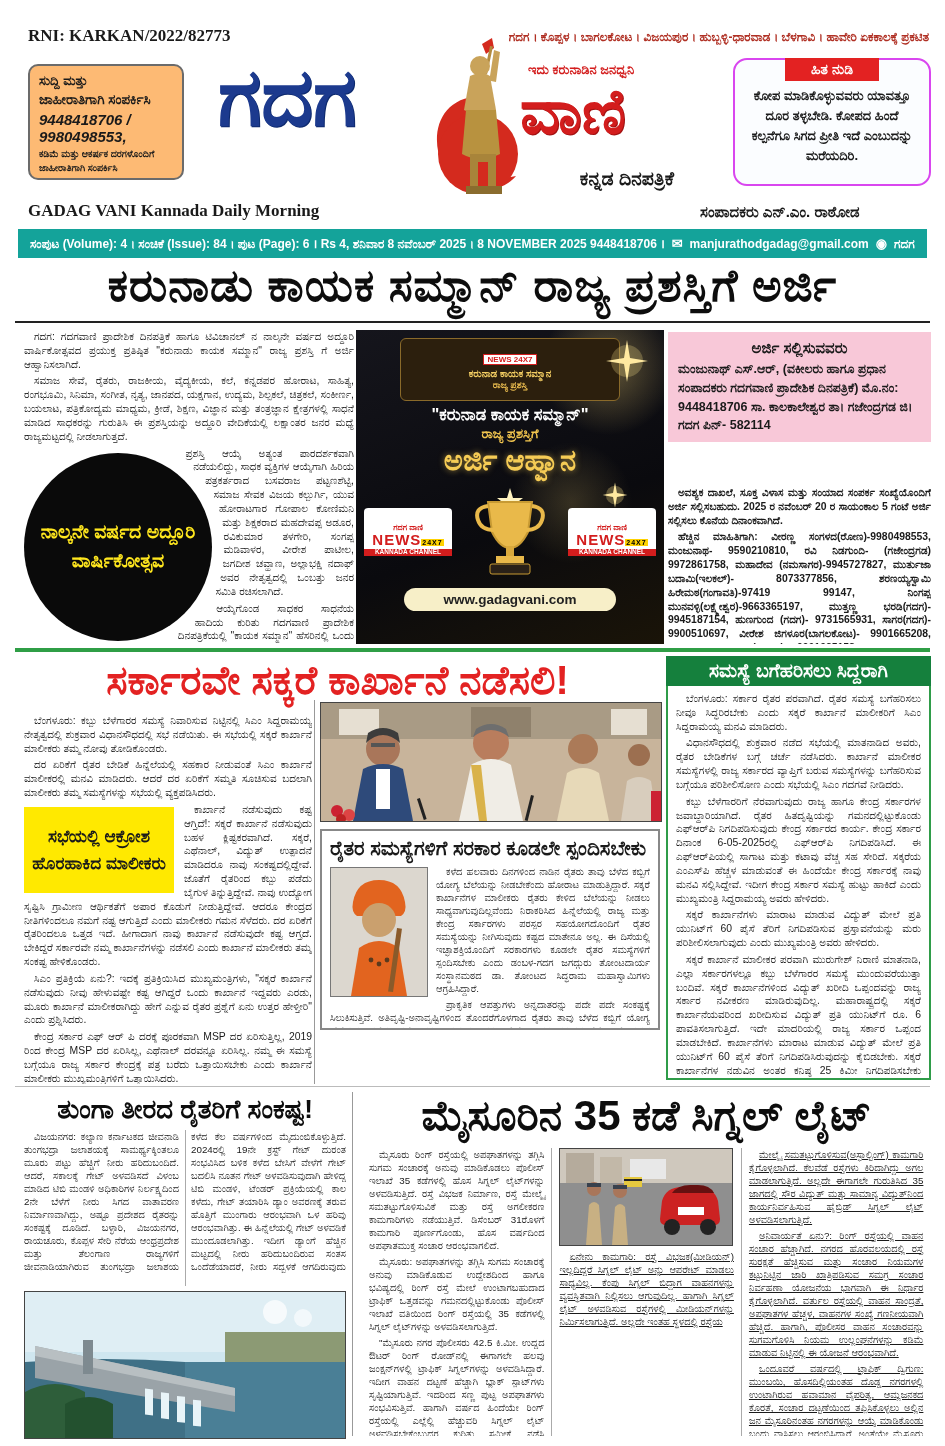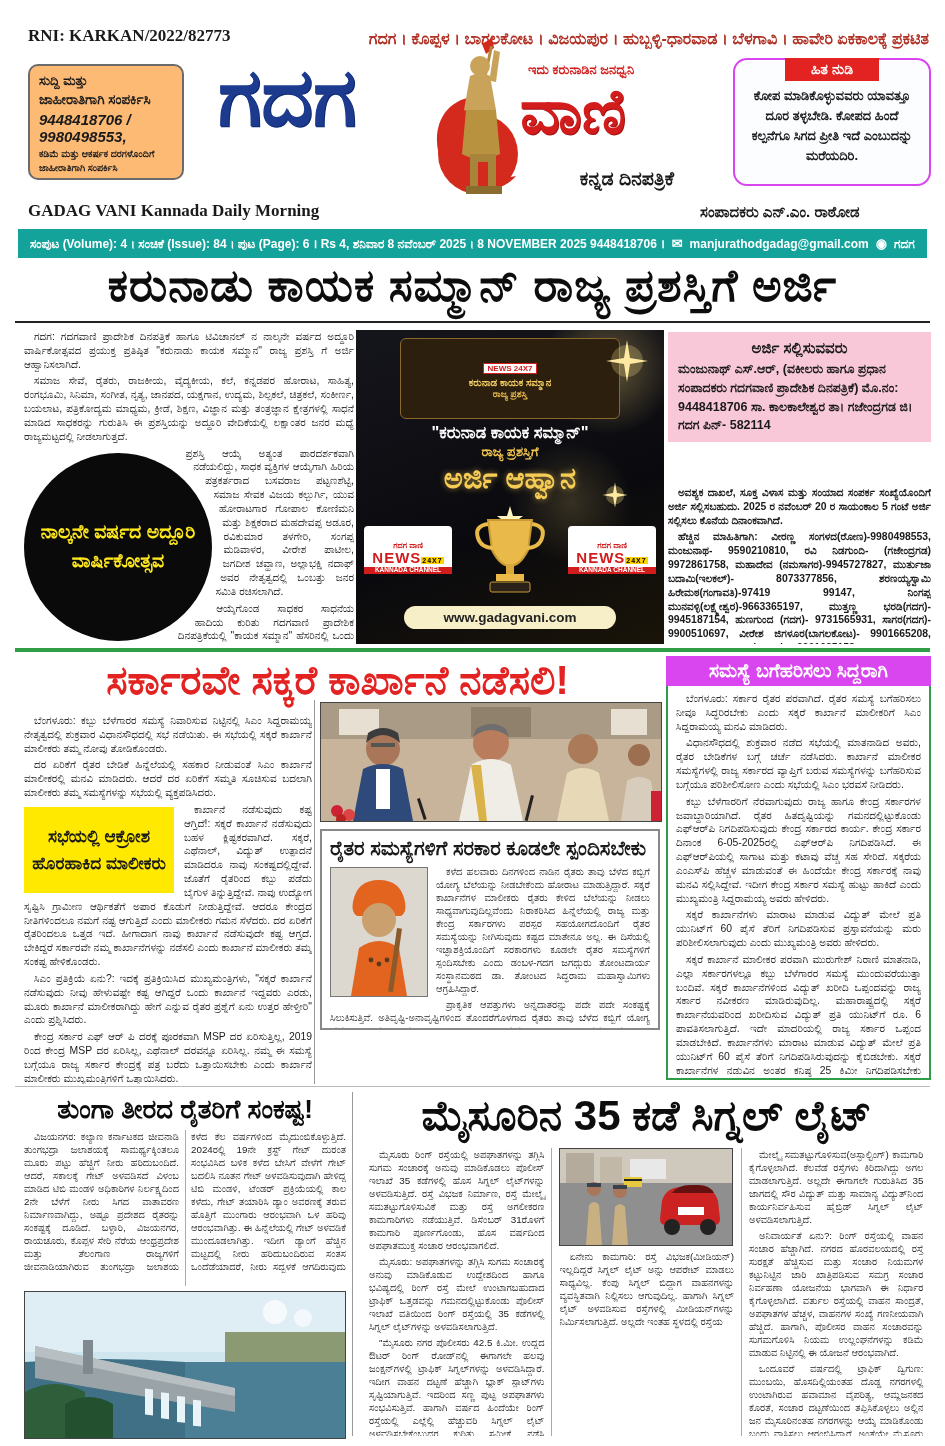--- a/index.html
+++ b/index.html
@@ -1,21 +1,21 @@
 <!DOCTYPE html>
 <html><head>
 <meta charset="utf-8">
 <style>
   html,body{margin:0;padding:0;background:#e9e9e9;}
   .page{position:relative;width:945px;height:1446px;margin:0 auto;background:#fff;
         font-family:"Liberation Sans",sans-serif;color:#1a1a1a;overflow:hidden;}
   .abs{position:absolute;}
   
   .rni{left:28px;top:26px;font-family:"Liberation Serif",serif;font-weight:bold;font-size:17px;}
-  .cities{right:16px;top:30px;font-size:16px;font-weight:bold;color:#b03024;}
+  .cities{right:16px;top:30px;font-size:12px;font-weight:bold;color:#b03024;}
   .adbox{left:28px;top:64px;width:156px;height:116px;background:#fdba74;border:2px solid #6b6b6b;
          border-radius:10px;padding:7px 9px;box-sizing:border-box;text-align:left;}
   .adbox .a1{font-size:13px;font-weight:bold;}
   .adbox .a2{font-size:13.5px;font-weight:bold;margin-top:3px;}
   .adbox .a3{font-size:15px;font-weight:bold;font-style:italic;margin-top:3px;}
   .adbox .a4{font-size:9.5px;font-weight:bold;margin-top:3px;}
   .adbox .a5{font-size:9.5px;font-weight:bold;margin-top:2px;}
   .mast1{left:218px;top:50px;font-size:80px;line-height:1.2;font-weight:bold;color:#1c3a8e;
          text-shadow:1px 1px 0 #0e2a6e;}
   .mast2{left:520px;top:72px;font-size:62px;line-height:1.3;font-weight:bold;color:#d31d1d;
@@ -46,21 +46,21 @@
          display:flex;align-items:center;justify-content:center;text-align:center;
          font-size:19px;font-weight:bold;line-height:1.5;margin:6px 12px 4px 0;padding:10px;box-sizing:border-box;
          shape-outside:circle(50%);}
   
   .poster{left:356px;top:330px;width:308px;height:314px;background:
           radial-gradient(circle at 82% 12%,rgba(255,220,120,.35),transparent 18%),
           radial-gradient(circle at 70% 55%,rgba(255,220,120,.18),transparent 22%),
           linear-gradient(160deg,#15151c,#0a0a0e 60%,#1a1408);
           box-sizing:border-box;text-align:center;color:#fff;overflow:hidden;}
   .poster .banner{margin:8px auto 4px;width:210px;border:1px solid #8a6a2a;background:#2c1f0d;
-          border-radius:6px;padding:18px 4px;}
+          border-radius:6px;padding:9px 4px;}
   .poster .banner .news-mini{display:inline-block;background:#fff;color:#d31d1d;font-size:8px;
           font-weight:bold;padding:0 4px;border:1px solid #d31d1d;}
   .poster .banner .b1{font-size:10px;color:#f3cd62;font-weight:bold;margin-top:2px;}
   .poster .banner .b2{font-size:9px;color:#e9bb4e;font-weight:bold;}
   .poster .pquote{font-size:16.5px;font-weight:bold;color:#fff;margin-top:2px;}
   .poster .pfor{font-size:13px;font-weight:bold;color:#f3c64f;margin-top:2px;}
   .poster .pinvite{font-size:29px;font-weight:bold;color:#f6cc55;margin-top:2px;text-shadow:0 0 6px rgba(246,204,85,.6);}
   .poster .midrow{display:flex;align-items:center;justify-content:space-between;padding:0 8px;margin-top:4px;}
   .newslogo{width:88px;background:#fff;border-radius:4px;padding:16px 0 0;line-height:1.05;}
   .newslogo .nl1{color:#d31d1d;font-size:8px;font-weight:bold;}
@@ -81,34 +81,34 @@
   .ybox{float:left;width:150px;background:#ffe900;padding:16px 8px;margin:4px 10px 4px 0;
         text-align:center;font-size:17px;font-weight:bold;line-height:1.6;box-sizing:border-box;}
   .vline1{left:314px;top:700px;width:1px;height:384px;background:#999;}
   .midcol{left:320px;top:702px;width:340px;}
   .photo-frame{border:1px solid #444;display:block;}
   .subart{margin-top:7px;border:2px solid #888;padding:6px 8px;height:201px;box-sizing:border-box;overflow:hidden;}
   .subart .subhl{font-size:20px;font-weight:bold;line-height:1.15;margin-bottom:5px;text-align:left;}
   .subart .art{font-size:9.8px;}
   .swami{float:left;margin:2px 8px 2px 0;border:1px solid #777;}
   .cmcol{left:666px;top:656px;width:265px;}
-  .cmtitle{background:#d946ef;color:#fff;text-align:center;font-size:19px;font-weight:bold;padding:4px 0;}
+  .cmtitle{background:#15803d;color:#fff;text-align:center;font-size:19px;font-weight:bold;padding:4px 0;}
   .cmbox{border:2px solid #2f9c49;border-top:none;padding:6px 8px;height:394px;box-sizing:border-box;overflow:hidden;}
   .vline2{left:352px;top:1092px;width:1px;height:344px;background:#999;}
   .rule-gray{left:15px;top:1086px;width:915px;height:1px;background:#bbb;}
   
   .tunga{left:24px;top:1094px;width:322px;}
   .tunga .thl{font-size:26px;font-weight:bold;color:#0d0d0d;text-align:center;}
   .tunga .tbody{margin-top:5px;height:156px;overflow:hidden;column-count:2;column-gap:12px;
                 column-rule:1px solid #aaa;font-size:9.8px;}
   .mysore{left:362px;top:1092px;width:569px;}
   .mysore .mhl{font-size:42px;font-weight:bold;color:#0d0d0d;text-align:center;}
   .mysore .mbody{display:flex;margin-top:8px;height:288px;overflow:hidden;}
   .mysore .mcol{width:33.3%;padding:0 7px;box-sizing:border-box;}
-  .mysore .mcol+.mcol{border-left:1px solid #aaa;}
+  .mysore .mcol+.mcol{border-left:1px solid #aaa;text-decoration:underline;}
   .mysore .art{font-size:9.8px;}
 </style>
 </head>
 <body>
 
 <div class="page">
 
   <div class="abs rni">RNI: KARKAN/2022/82773</div>
   <div class="abs cities">ಗದಗ । ಕೊಪ್ಪಳ । ಬಾಗಲಕೋಟ । ವಿಜಯಪುರ । ಹುಬ್ಬಳ್ಳಿ-ಧಾರವಾಡ । ಬೆಳಗಾವಿ । ಹಾವೇರಿ ಏಕಕಾಲಕ್ಕೆ ಪ್ರಕಟಿತ</div>
 
@@ -276,21 +276,21 @@
         <p>ಕಳೆದ ಹಲವಾರು ದಿನಗಳಿಂದ ನಾಡಿನ ರೈತರು ತಾವು ಬೆಳೆದ ಕಬ್ಬಿಗೆ ಯೋಗ್ಯ ಬೆಲೆಯನ್ನು ನೀಡಬೇಕೆಂದು ಹೋರಾಟ ಮಾಡುತ್ತಿದ್ದಾರೆ. ಸಕ್ಕರೆ ಕಾರ್ಖಾನೆಗಳ ಮಾಲೀಕರು ರೈತರು ಕೇಳಿದ ಬೆಲೆಯನ್ನು ನೀಡಲು ಸಾಧ್ಯವಾಗುವುದಿಲ್ಲವೆಂದು ನಿರಾಕರಿಸಿದ ಹಿನ್ನೆಲೆಯಲ್ಲಿ ರಾಜ್ಯ ಮತ್ತು ಕೇಂದ್ರ ಸರ್ಕಾರಗಳು ಪರಸ್ಪರ ಸಹಯೋಗದೊಂದಿಗೆ ರೈತರ ಸಮಸ್ಯೆಯನ್ನು ನೀಗಿಸುವುದು ಕಷ್ಟದ ಮಾತೇನೂ ಅಲ್ಲ. ಈ ದಿಸೆಯಲ್ಲಿ ಇಚ್ಛಾಶಕ್ತಿಯೊಂದಿಗೆ ಸರಕಾರಗಳು ಕೂಡಲೇ ರೈತರ ಸಮಸ್ಯೆಗಳಿಗೆ ಸ್ಪಂದಿಸಬೇಕು ಎಂದು ಡಂಬಳ-ಗದಗ ಜಗದ್ಗುರು ತೋಂಟದಾರ್ಯ ಸಂಸ್ಥಾನಮಠದ ಡಾ. ತೋಂಟದ ಸಿದ್ಧರಾಮ ಮಹಾಸ್ವಾಮಿಗಳು ಆಗ್ರಹಿಸಿದ್ದಾರೆ.</p>
         <p>ಪ್ರಾಕೃತಿಕ ಆಪತ್ತುಗಳು ಅನ್ನದಾತರನ್ನು ಪದೇ ಪದೇ ಸಂಕಷ್ಟಕ್ಕೆ ಸಿಲುಕಿಸುತ್ತಿವೆ. ಅತಿವೃಷ್ಟಿ-ಅನಾವೃಷ್ಟಿಗಳಿಂದ ತೊಂದರೆಗೊಳಗಾದ ರೈತರು ತಾವು ಬೆಳೆದ ಕಬ್ಬಿಗೆ ಯೋಗ್ಯ ಬೆಲೆಯನ್ನು ಪಡೆಯದಿದ್ದರೆ ಅವರು ಬದುಕುವುದಾದರೂ ಹೇಗೆ?. ಅಗತ್ಯ ವಸ್ತುಗಳ ಬೆಲೆ ಏರಿಕೆ, ಮಕ್ಕಳ ದುಬಾರಿ ಶಿಕ್ಷಣ, ಹಾಗೆಯೇ ಮದುವೆ-ಮುಂಜಿವೆ, ಆರೋಗ್ಯ ಮುಂತಾದವುಗಳ ಖರ್ಚು-ವೆಚ್ಚಗಳನ್ನು ನೀಗಿಸುವುದು ರೈತರಿಗೆ ಸವಾಲಾಗಿ ಪರಿಣಮಿಸಿವೆ. ಇಂಥ ಸಂದರ್ಭದಲ್ಲಿ ಸರಕಾರಗಳು ಮೀನ-ಮೇಷ ಮಾಡದೇ ತತ್‌ಕ್ಷಣವೇ ರೈತರ ಸಮಸ್ಯೆಗಳಿಗೆ ಸ್ಪಂದಿಸಬೇಕಾದುದು ಕರ್ತವ್ಯ. ಆಳುವ ಸರಕಾರಗಳೇ ರೈತರ ಗೋಳನ್ನು ಕೇಳದಿದ್ದರೆ ರೈತರು ಯಾರ ಮೊರೆ ಹೋಗಬೇಕು. ರೈತರು ಸರಕಾರಗಳಿಗೆ ಯೋಗ್ಯ ಬೆಲೆ ನೀಡಬೇಕೆಂದು ಕೇಳುವುದು ನ್ಯಾಯೋಚಿತವಾಗಿದೆ.</p>
       </div>
     </div>
   </div>
 
   <div class="abs cmcol">
     <div class="cmtitle">ಸಮಸ್ಯೆ ಬಗೆಹರಿಸಲು ಸಿದ್ದರಾಗಿ</div>
     <div class="cmbox art">
       <p>ಬೆಂಗಳೂರು: ಸರ್ಕಾರ ರೈತರ ಪರವಾಗಿದೆ. ರೈತರ ಸಮಸ್ಯೆ ಬಗೆಹರಿಸಲು ನೀವೂ ಸಿದ್ಧರಿರಬೇಕು ಎಂದು ಸಕ್ಕರೆ ಕಾರ್ಖಾನೆ ಮಾಲೀಕರಿಗೆ ಸಿಎಂ ಸಿದ್ದರಾಮಯ್ಯ ಮನವಿ ಮಾಡಿದರು.</p>
-      <p>ವಿಧಾನಸೌಧದಲ್ಲಿ ಶುಕ್ರವಾರ ನಡೆದ ಸಭೆಯಲ್ಲಿ ಮಾತನಾಡಿದ ಅವರು, ರೈತರ ಬೇಡಿಕೆಗಳ ಬಗ್ಗೆ ಚರ್ಚೆ ನಡೆಸಿದರು. ಕಾರ್ಖಾನೆ ಮಾಲೀಕರ ಸಮಸ್ಯೆಗಳಲ್ಲಿ ರಾಜ್ಯ ಸರ್ಕಾರದ ವ್ಯಾಪ್ತಿಗೆ ಬರುವ ಸಮಸ್ಯೆಗಳನ್ನು ಬಗೆಹರಿಸುವ ಬಗ್ಗೆಯೂ ಪರಿಶೀಲಿಸೋಣ ಎಂದು ಸಭೆಯಲ್ಲಿ ಸಿಎಂ ಭರವಸೆ ನೀಡಿದರು.</p>
+      <p>ವಿಧಾನಸೌಧದಲ್ಲಿ ಶುಕ್ರವಾರ ನಡೆದ ಸಭೆಯಲ್ಲಿ ಮಾತನಾಡಿದ ಅವರು, ರೈತರ ಬೇಡಿಕೆಗಳ ಬಗ್ಗೆ ಚರ್ಚೆ ನಡೆಸಿದರು. ಕಾರ್ಖಾನೆ ಮಾಲೀಕರ ಸಮಸ್ಯೆಗಳಲ್ಲಿ ರಾಜ್ಯ ಸರ್ಕಾರದ ವ್ಯಾಪ್ತಿಗೆ ಬರುವ ಸಮಸ್ಯೆಗಳನ್ನು ಬಗೆಹರಿಸುವ ಬಗ್ಗೆಯೂ ಪರಿಶೀಲಿಸೋಣ ಎಂದು ಸಭೆಯಲ್ಲಿ ಸಿಎಂ ಗದಗವೆ ನೀಡಿದರು.</p>
       <p>ಕಬ್ಬು ಬೆಳೆಗಾರರಿಗೆ ನೆರವಾಗುವುದು ರಾಜ್ಯ ಹಾಗೂ ಕೇಂದ್ರ ಸರ್ಕಾರಗಳ ಜವಾಬ್ದಾರಿಯಾಗಿದೆ. ರೈತರ ಹಿತದೃಷ್ಟಿಯನ್ನು ಗಮನದಲ್ಲಿಟ್ಟುಕೊಂಡು ಎಫ್‌ಆರ್‌ಪಿ ನಿಗದಿಪಡಿಸುವುದು ಕೇಂದ್ರ ಸರ್ಕಾರದ ಕಾರ್ಯ. ಕೇಂದ್ರ ಸರ್ಕಾರ ದಿನಾಂಕ 6-05-2025ರಲ್ಲಿ ಎಫ್‌ಆರ್‌ಪಿ ನಿಗದಿಪಡಿಸಿದೆ. ಈ ಎಫ್‌ಆರ್‌ಪಿಯಲ್ಲಿ ಸಾಗಾಟ ಮತ್ತು ಕಟಾವು ವೆಚ್ಚ ಸಹ ಸೇರಿದೆ. ಸಕ್ಕರೆಯ ಎಂಎಸ್‌ಪಿ ಹೆಚ್ಚಳ ಮಾಡುವಂತೆ ಈ ಹಿಂದೆಯೇ ಕೇಂದ್ರ ಸರ್ಕಾರಕ್ಕೆ ನಾವು ಮನವಿ ಸಲ್ಲಿಸಿದ್ದೇವೆ. ಇದೀಗ ಕೇಂದ್ರ ಸರ್ಕಾರ ಸಮಸ್ಯೆ ಹುಟ್ಟು ಹಾಕಿದೆ ಎಂದು ಮುಖ್ಯಮಂತ್ರಿ ಸಿದ್ದರಾಮಯ್ಯ ಅವರು ಹೇಳಿದರು.</p>
       <p>ಸಕ್ಕರೆ ಕಾರ್ಖಾನೆಗಳು ಮಾರಾಟ ಮಾಡುವ ವಿದ್ಯುತ್ ಮೇಲೆ ಪ್ರತಿ ಯುನಿಟ್‌ಗೆ 60 ಪೈಸೆ ತೆರಿಗೆ ನಿಗದಿಪಡಿಸುವ ಪ್ರಸ್ತಾವನೆಯನ್ನು ಮರು ಪರಿಶೀಲಿಸಲಾಗುವುದು ಎಂದು ಮುಖ್ಯಮಂತ್ರಿ ಅವರು ಹೇಳಿದರು.</p>
       <p>ಸಕ್ಕರೆ ಕಾರ್ಖಾನೆ ಮಾಲೀಕರ ಪರವಾಗಿ ಮುರುಗೇಶ್ ನಿರಾಣಿ ಮಾತನಾಡಿ, ಎಲ್ಲಾ ಸರ್ಕಾರಗಳಲ್ಲೂ ಕಬ್ಬು ಬೆಳೆಗಾರರ ಸಮಸ್ಯೆ ಮುಂದುವರೆಯುತ್ತಾ ಬಂದಿವೆ. ಸಕ್ಕರೆ ಕಾರ್ಖಾನೆಗಳಿಂದ ವಿದ್ಯುತ್ ಖರೀದಿ ಒಪ್ಪಂದವನ್ನು ರಾಜ್ಯ ಸರ್ಕಾರ ನವೀಕರಣ ಮಾಡಿರುವುದಿಲ್ಲ. ಮಹಾರಾಷ್ಟ್ರದಲ್ಲಿ ಸಕ್ಕರೆ ಕಾರ್ಖಾನೆಯವರಿಂದ ಖರೀದಿಸುವ ವಿದ್ಯುತ್ ಪ್ರತಿ ಯುನಿಟ್‌ಗೆ ರೂ. 6 ಪಾವತಿಸಲಾಗುತ್ತಿದೆ. ಇದೇ ಮಾದರಿಯಲ್ಲಿ ರಾಜ್ಯ ಸರ್ಕಾರ ಒಪ್ಪಂದ ಮಾಡಬೇಕಿದೆ. ಕಾರ್ಖಾನೆಗಳು ಮಾರಾಟ ಮಾಡುವ ವಿದ್ಯುತ್ ಮೇಲೆ ಪ್ರತಿ ಯುನಿಟ್‌ಗೆ 60 ಪೈಸೆ ತೆರಿಗೆ ನಿಗದಿಪಡಿಸಿರುವುದನ್ನು ಕೈಬಿಡಬೇಕು. ಸಕ್ಕರೆ ಕಾರ್ಖಾನೆಗಳ ನಡುವಿನ ಅಂತರ ಕನಿಷ್ಠ 25 ಕಿಮೀ ನಿಗದಿಪಡಿಸಬೇಕು ಎಂದರು. ಏವಿಯೇಷನ್ ಇಂಧನಕ್ಕೆ ಎಥೆನಾಲ್ ಮಿಶ್ರಣ ಅನುಪಾತವನ್ನು ಆದಷ್ಟು ಬೇಗನೆ ನೀಡುವಂತೆ ಪ್ರಧಾನಿ ಅವರಿಗೆ ಮನವಿ ಮಾಡಬೇಕು. ಪ್ರಸ್ತುತ ರೈತರಿಗೆ ಎಫ್‌ಆರ್‌ಪಿ ಪ್ರಕಾರ ದರ ನೀಡಲಾಗುವುದು. ಹೆಚ್ಚುವರಿ ಆದಾಯ ಸಾಧ್ಯವಾದರೆ ಸೀಸನ್ ಮುಗಿದ ಬಳಿಕ ಅದನ್ನು ರೈತರಿಗೆ ಹಂಚಿಕೆ ಮಾಡಲು ಸಿದ್ಧರಿದ್ದೇವೆ ಎಂದರು.</p>
     </div>
   </div>
 
   <div class="abs rule-gray"></div>
   <div class="abs vline2"></div>
 
   <div class="abs tunga">

